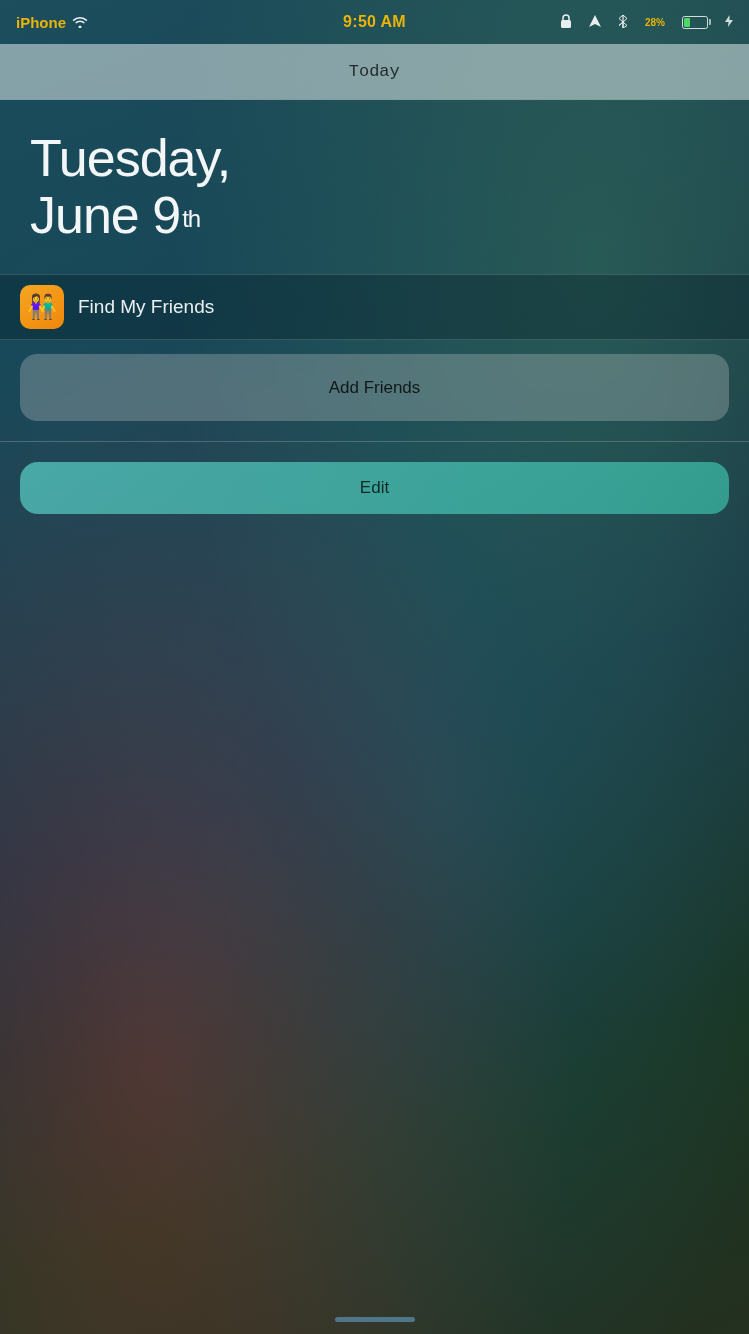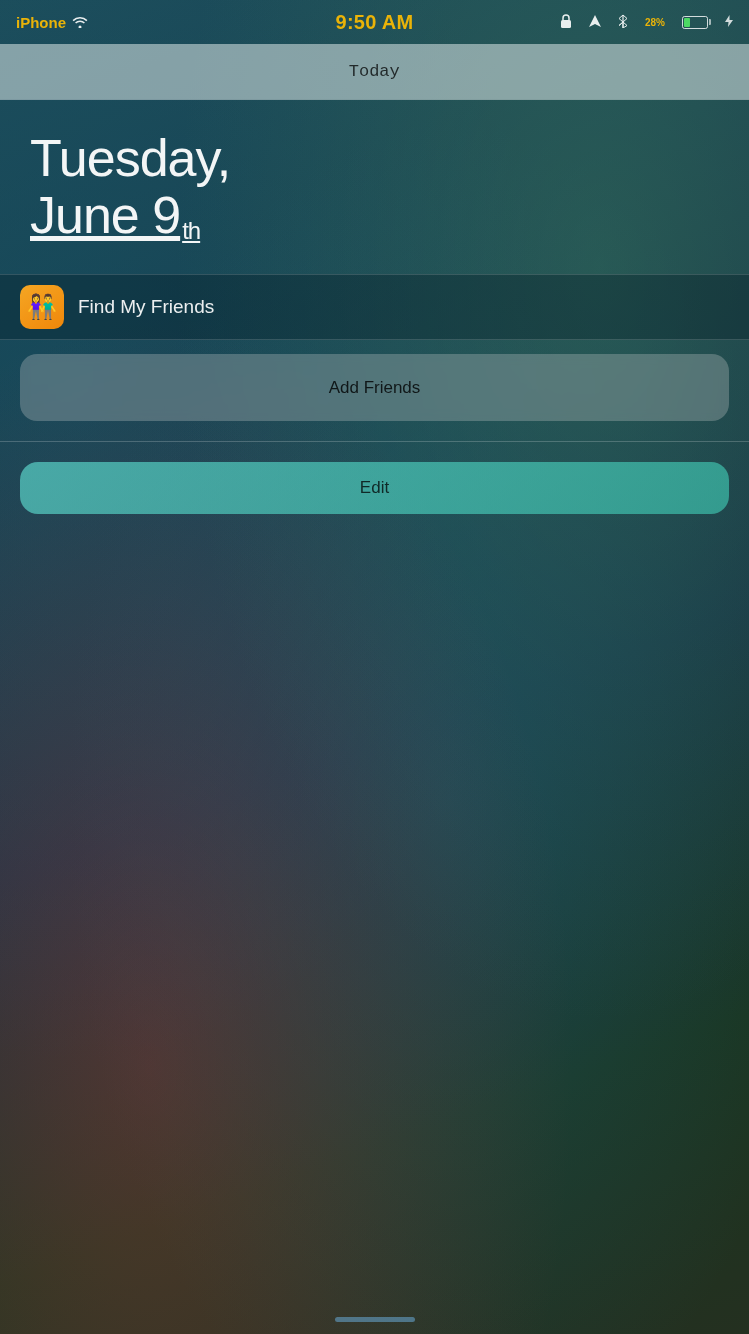--- a/index.html
+++ b/index.html
@@ -44,21 +44,21 @@
     .status-left {
       display: flex;
       align-items: center;
       gap: 6px;
     }
 
     .status-center {
       position: absolute;
       left: 50%;
       transform: translateX(-50%);
-      font-size: 20px;
+      font-size: 16px;
       font-weight: 600;
       letter-spacing: 0.3px;
     }
 
     .status-right {
       display: flex;
       align-items: center;
       gap: 17px;
       font-size: 10px;
     }
@@ -157,22 +157,21 @@
       color: rgba(255,255,255,0.95);
     }
 
     .date-month-day {
       font-size: 52px;
       font-weight: 200;
       letter-spacing: -1px;
       line-height: 1.1;
       color: rgba(255,255,255,0.95);
       display: flex;
-      align-items: flex-end;
-      text-decoration: underline;
+      align-items: center;
     }
 
     .date-suffix {
       font-size: 24px;
       font-weight: 200;
       margin-top: 6px;
       margin-left: 2px;
     }
 
     

